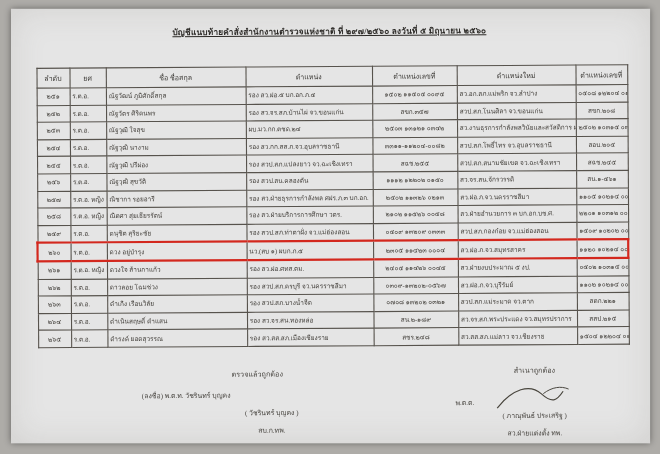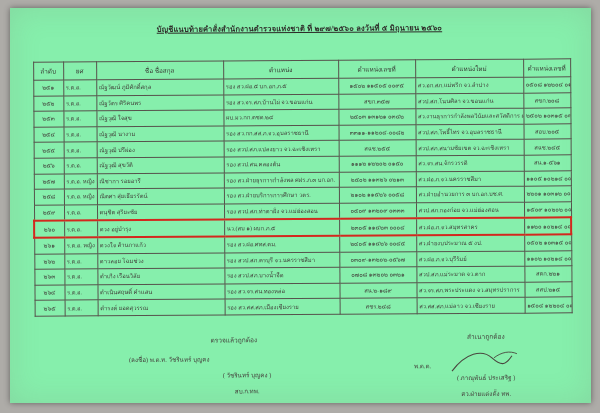--- a/index.html
+++ b/index.html
@@ -55,21 +55,21 @@
   .sig-line{margin-bottom:6px;}
   .sig-center{text-align:center;margin-bottom:6px;}
   .sig-indent{padding-left:26px;}
   .copy-rank-row{position:relative;height:22px;}
   .copy-rank{position:absolute;left:18px;top:10px;}
   .scribble{position:absolute;left:52px;top:-4px;}
 </style>
 </head>
 <body style="background: rgb(174, 172, 168);">
 
-<div class="page" style="background: #86efac; text-decoration: underline;">
+<div class="page" style="background: #e5e5e5; text-decoration: underline;">
   <div class="page-inner">
 
     <div class="doc-title">บัญชีแนบท้ายคำสั่งสำนักงานตำรวจแห่งชาติ ที่ ๒๙๗/๒๕๖๐ ลงวันที่ ๕ มิถุนายน ๒๕๖๐</div>
 
     <table class="roster">
       <colgroup>
         <col style="width:30px">
           <col style="width:33px">
           <col style="width:127px">
         <col style="width:115px">

